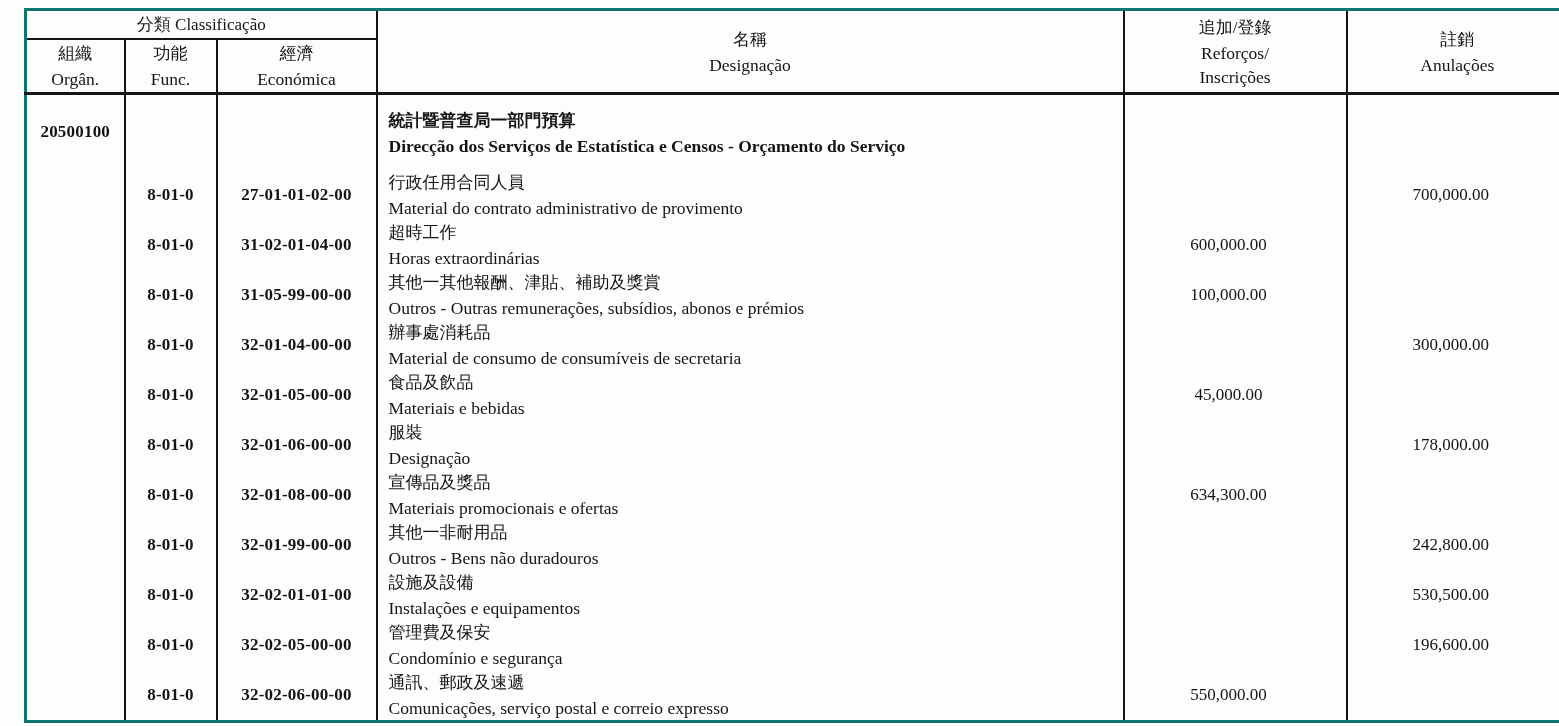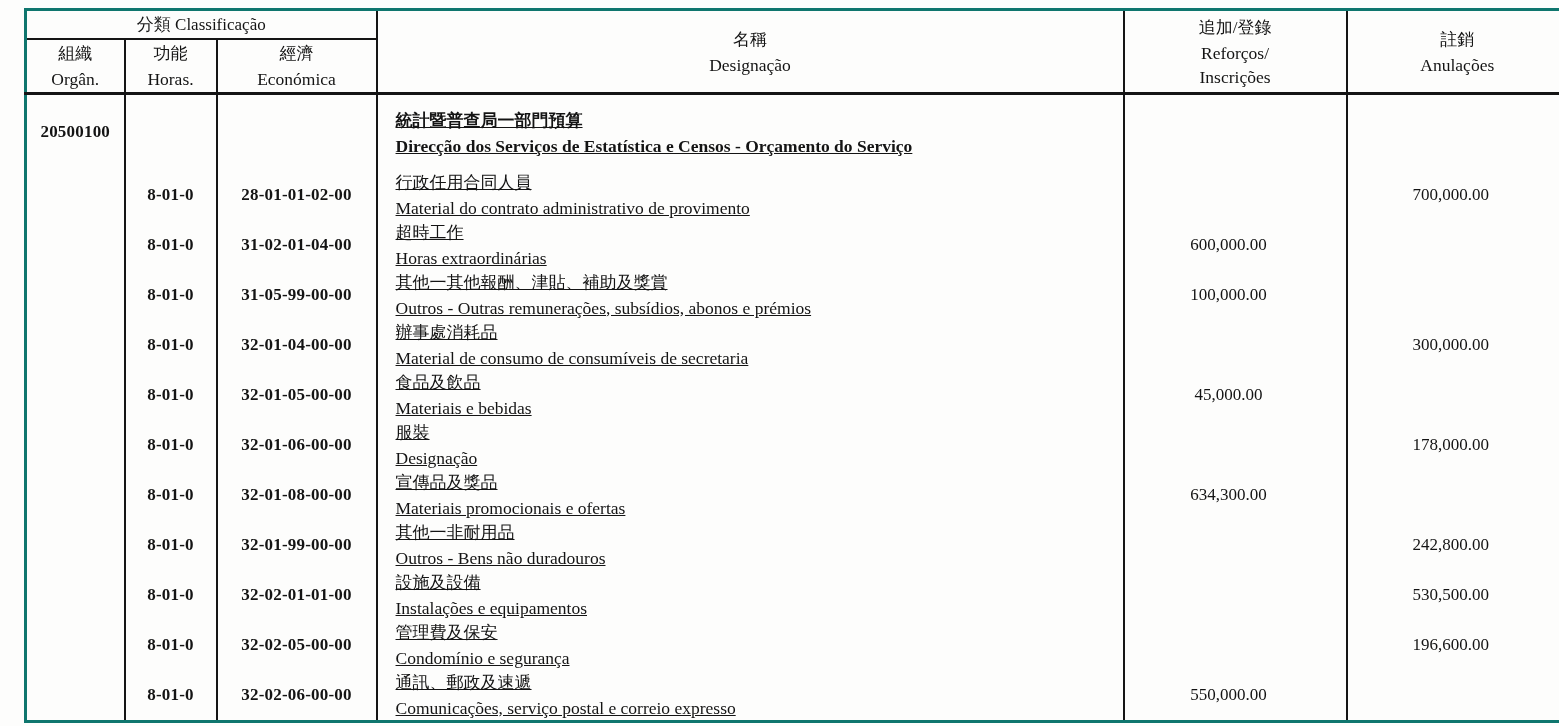--- a/index.html
+++ b/index.html
@@ -54,21 +54,21 @@
     border-top: none;
     border-bottom: none;
     vertical-align: middle;
     font-size: 17px;
     padding: 0;
   }
   tbody tr { height: 50px; }
   tbody tr.row-org { height: 76px; }
 
   td.code-cell { text-align: center; letter-spacing: 0.2px; font-weight: bold; }
-  td.name-cell { padding-left: 18px; padding-right: 8px; text-decoration: underline; }
+  td.name-cell { padding-left: 11px; padding-right: 8px; }
   td.amount-cell { text-align: center; padding-right: 13px; }
 
   .zh-line { font-size: 17px; line-height: 26px; }
   .pt-line { font-size: 17.5px; line-height: 24px; }
 
   tr.row-org td.code-cell,
   tr.row-org .zh-line,
   tr.row-org .pt-line {
     font-weight: bold;
   }
@@ -105,21 +105,21 @@
           <div class="pt-line">Anulações</div>
         </th>
       </tr>
       <tr class="h2">
         <th class="hdr-bottom">
           <div class="zh-line">組織</div>
           <div class="pt-line">Orgân.</div>
         </th>
         <th class="hdr-bottom">
           <div class="zh-line">功能</div>
-          <div class="pt-line">Horas.</div>
+          <div class="pt-line">Func.</div>
         </th>
         <th class="hdr-bottom">
           <div class="zh-line">經濟</div>
           <div class="pt-line">Económica</div>
         </th>
       </tr>
     </thead>
     <tbody>
     <tr class="row-org">
       <td class="code-cell">20500100</td>
@@ -129,21 +129,21 @@
         <div class="zh-line">統計暨普查局一部門預算</div>
         <div class="pt-line">Direcção dos Serviços de Estatística e Censos - Orçamento do Serviço</div>
       </td>
       <td class="amount-cell"></td>
       <td class="amount-cell"></td>
     </tr>
 
     <tr>
       <td class="code-cell"></td>
       <td class="code-cell">8-01-0</td>
-      <td class="code-cell">28-01-01-02-00</td>
+      <td class="code-cell">27-01-01-02-00</td>
       <td class="name-cell">
         <div class="zh-line">行政任用合同人員</div>
         <div class="pt-line">Material do contrato administrativo de provimento</div>
       </td>
       <td class="amount-cell"></td>
       <td class="amount-cell">700,000.00</td>
     </tr>
 
     <tr>
       <td class="code-cell"></td>

